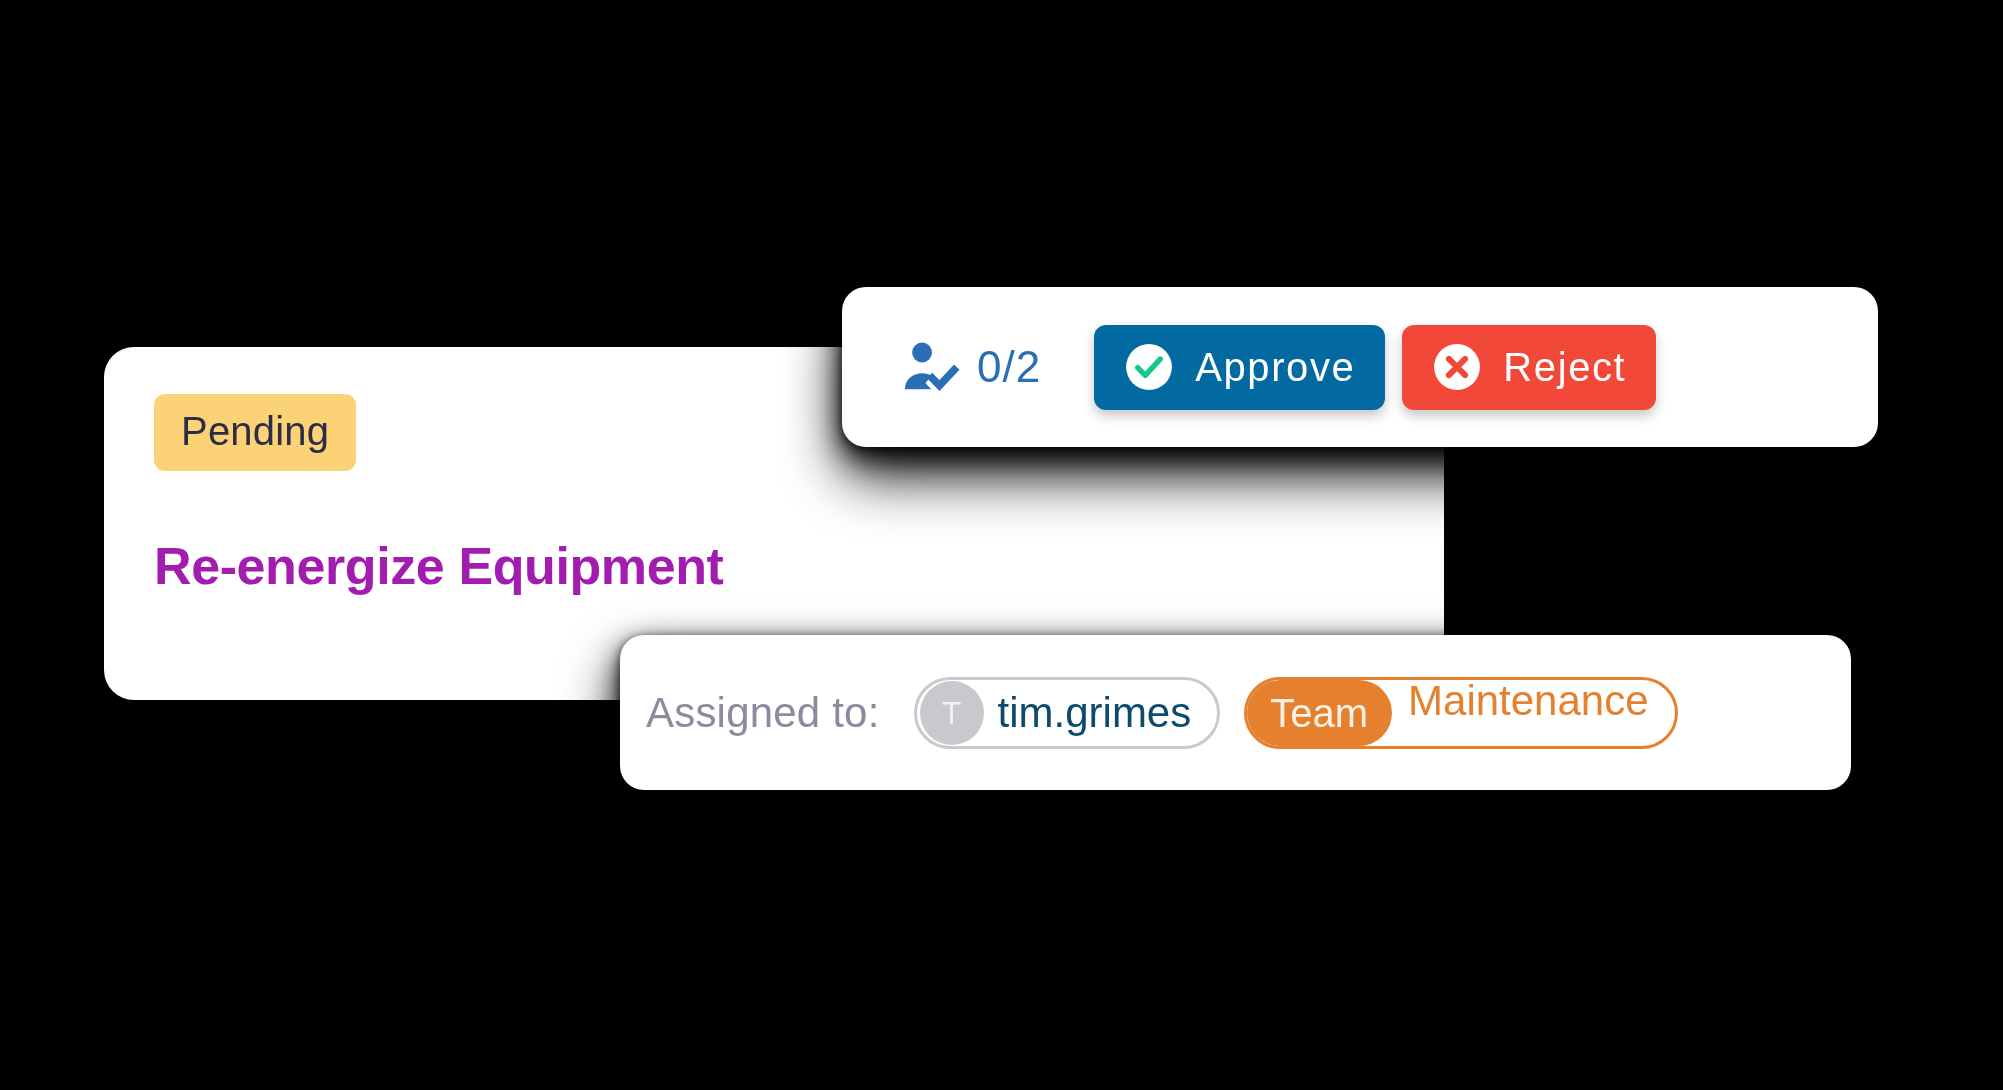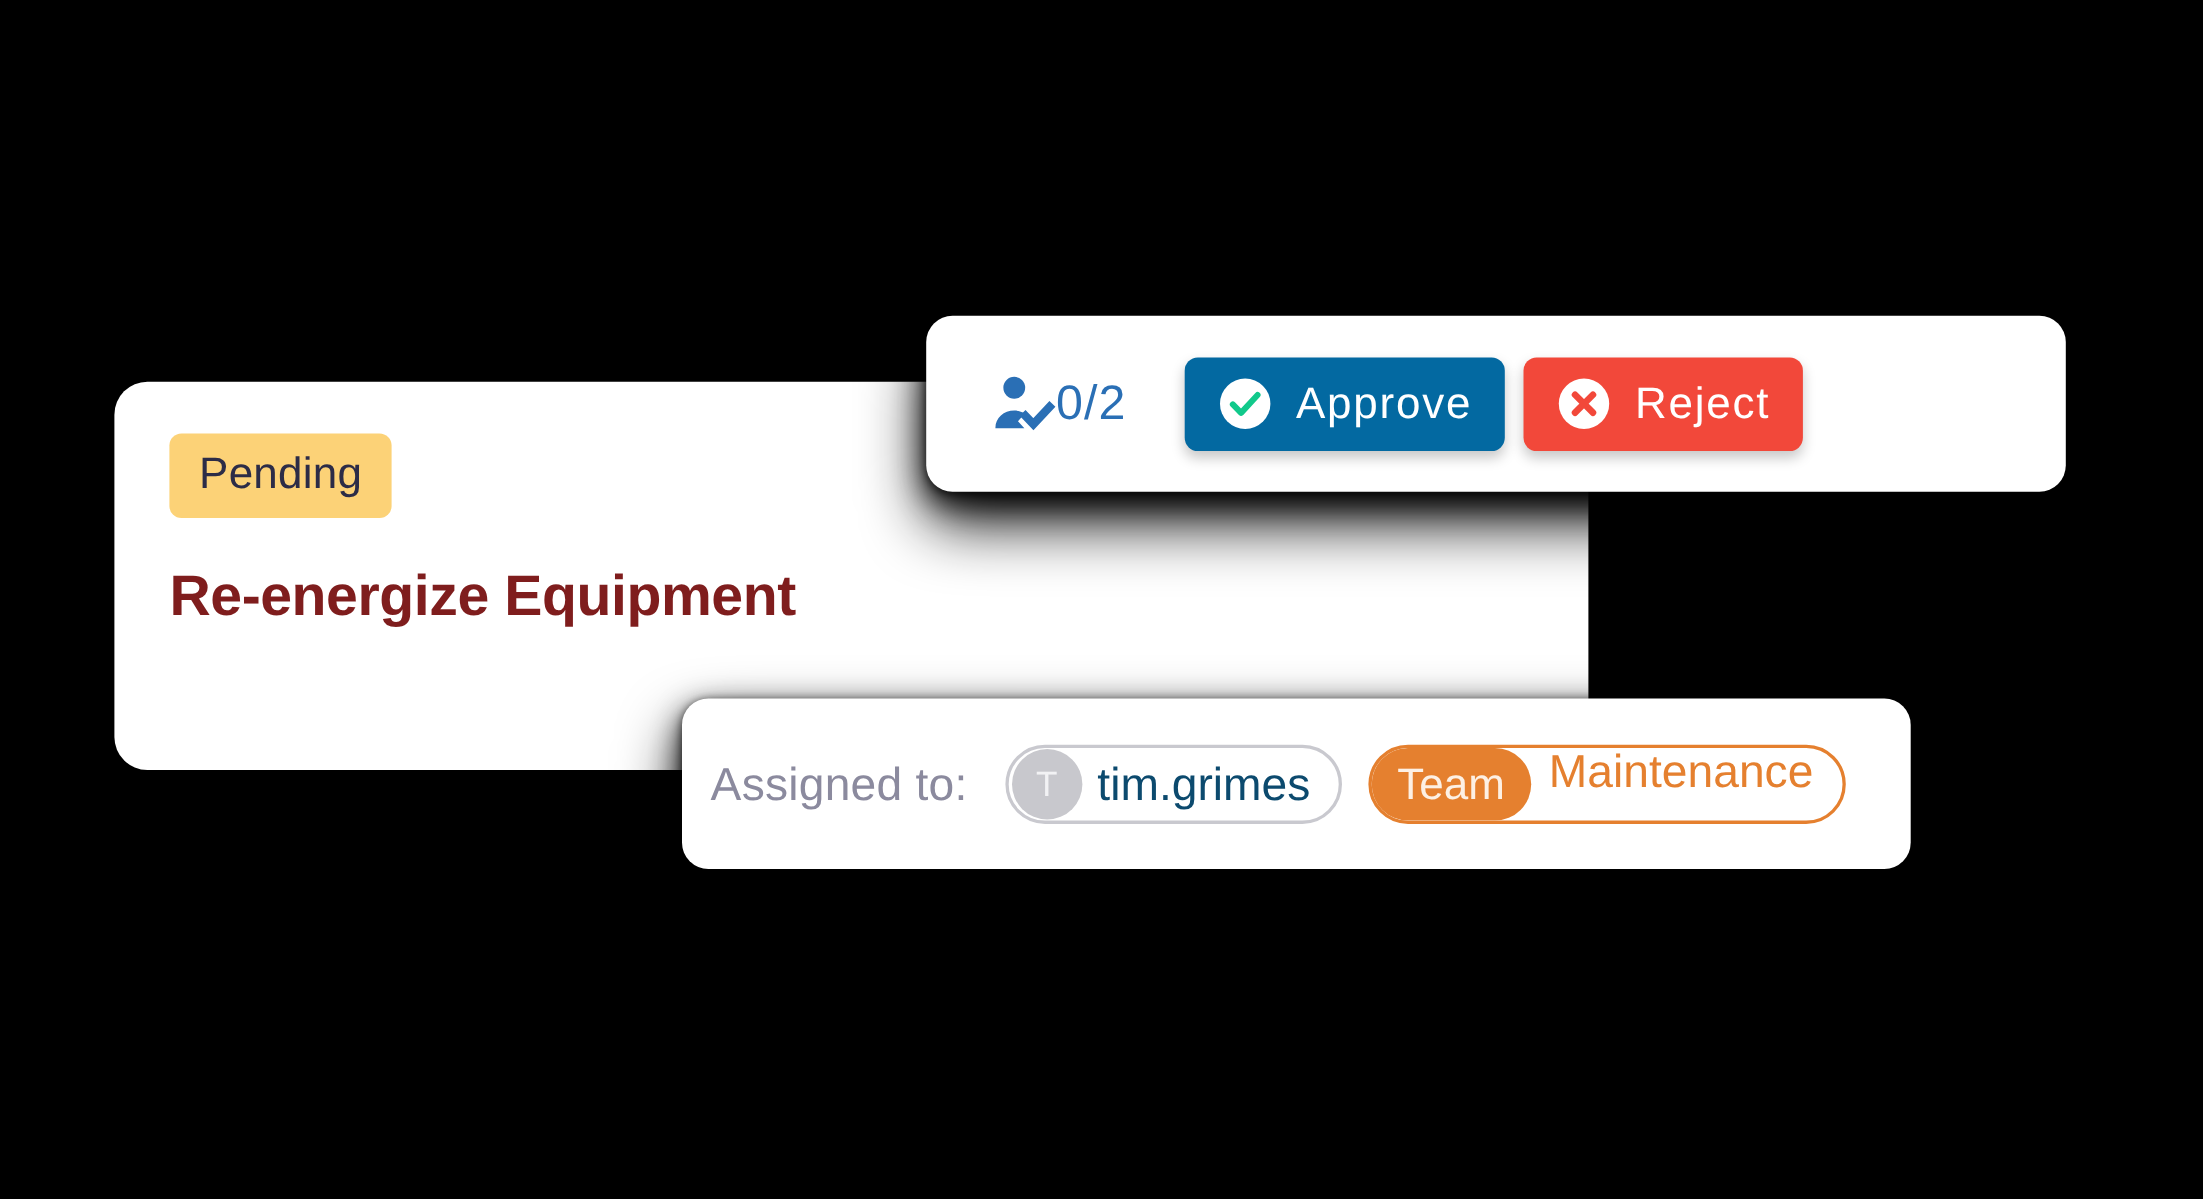--- a/index.html
+++ b/index.html
@@ -52,24 +52,24 @@
     background: #FCD277;
     color: #2C2C47;
     font-size: 40px;
     line-height: 1;
     letter-spacing: 0.2px;
     padding: 17px 27px 20px 27px;
     border-radius: 11px;
   }
 
   #task-title {
-    margin-top: 44px;
+    margin-top: 68px;
     font-size: 52px;
     font-weight: bold;
-    color: #7f1d1d;
+    color: #a21caf;
     letter-spacing: -0.4px;
     line-height: 1.05;
     white-space: nowrap;
   }
 
   #task-subtitle {
     margin-top: 31px;
     font-size: 42px;
     font-weight: normal;
     color: #34344E;
@@ -88,20 +88,21 @@
     z-index: 3;
     display: flex;
     align-items: center;
     padding: 0 36px 0 60px;
     gap: 0;
   }
 
   .approver-count {
     display: flex;
     align-items: center;
+    gap: 17px;
     margin-right: 53px;
   }
 
   .approver-count .count-text {
     font-size: 44px;
     color: #2A6FB5;
     letter-spacing: 1px;
     line-height: 1;
   }
 
@@ -123,21 +124,21 @@
   }
   #approve-button { background: #0369a1; margin-right: 17px; justify-content: center; }
   #reject-button  { background: #F2483A; }
 
   .btn-icon { flex: 0 0 auto; display: block; }
 
   
   #assignment-card {
     left: 620px;
     top: 635px;
-    width: 1117px;
+    width: 1231px;
     height: 155px;
     border-radius: 24px;
     z-index: 2;
     display: flex;
     align-items: center;
     padding: 0 30px 0 26px;
   }
 
   #assigned-label {
     font-size: 42px;

